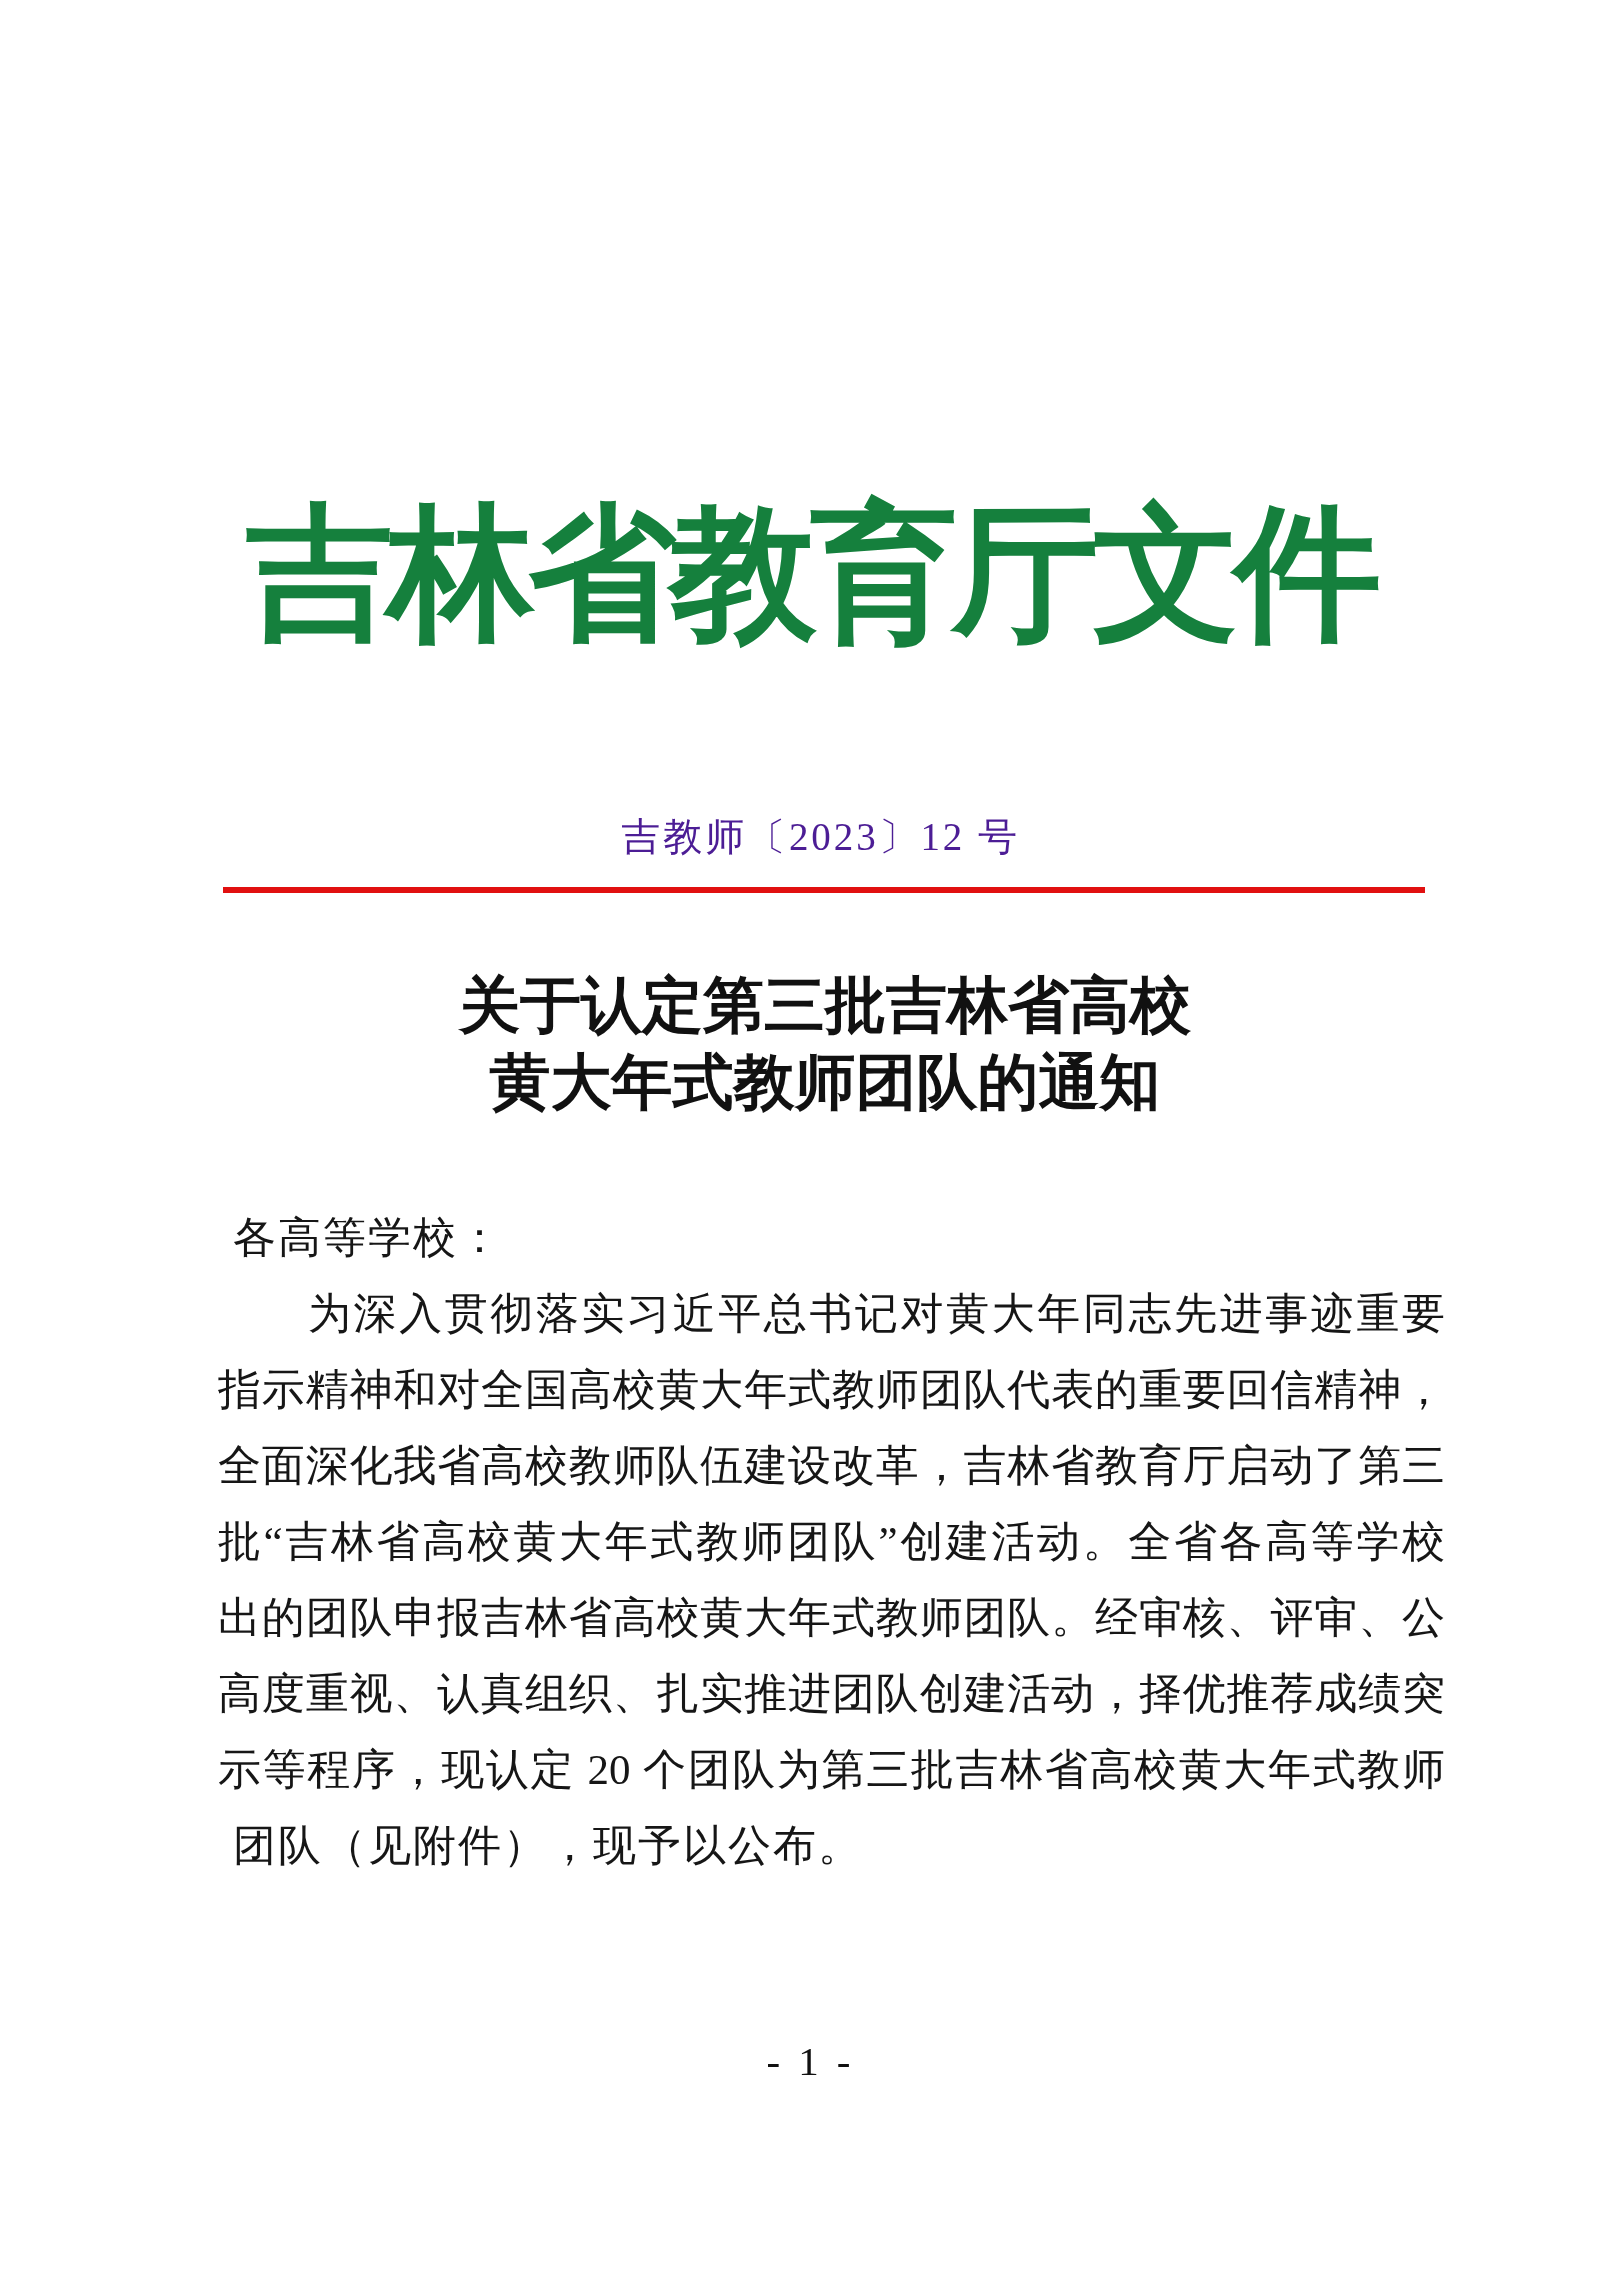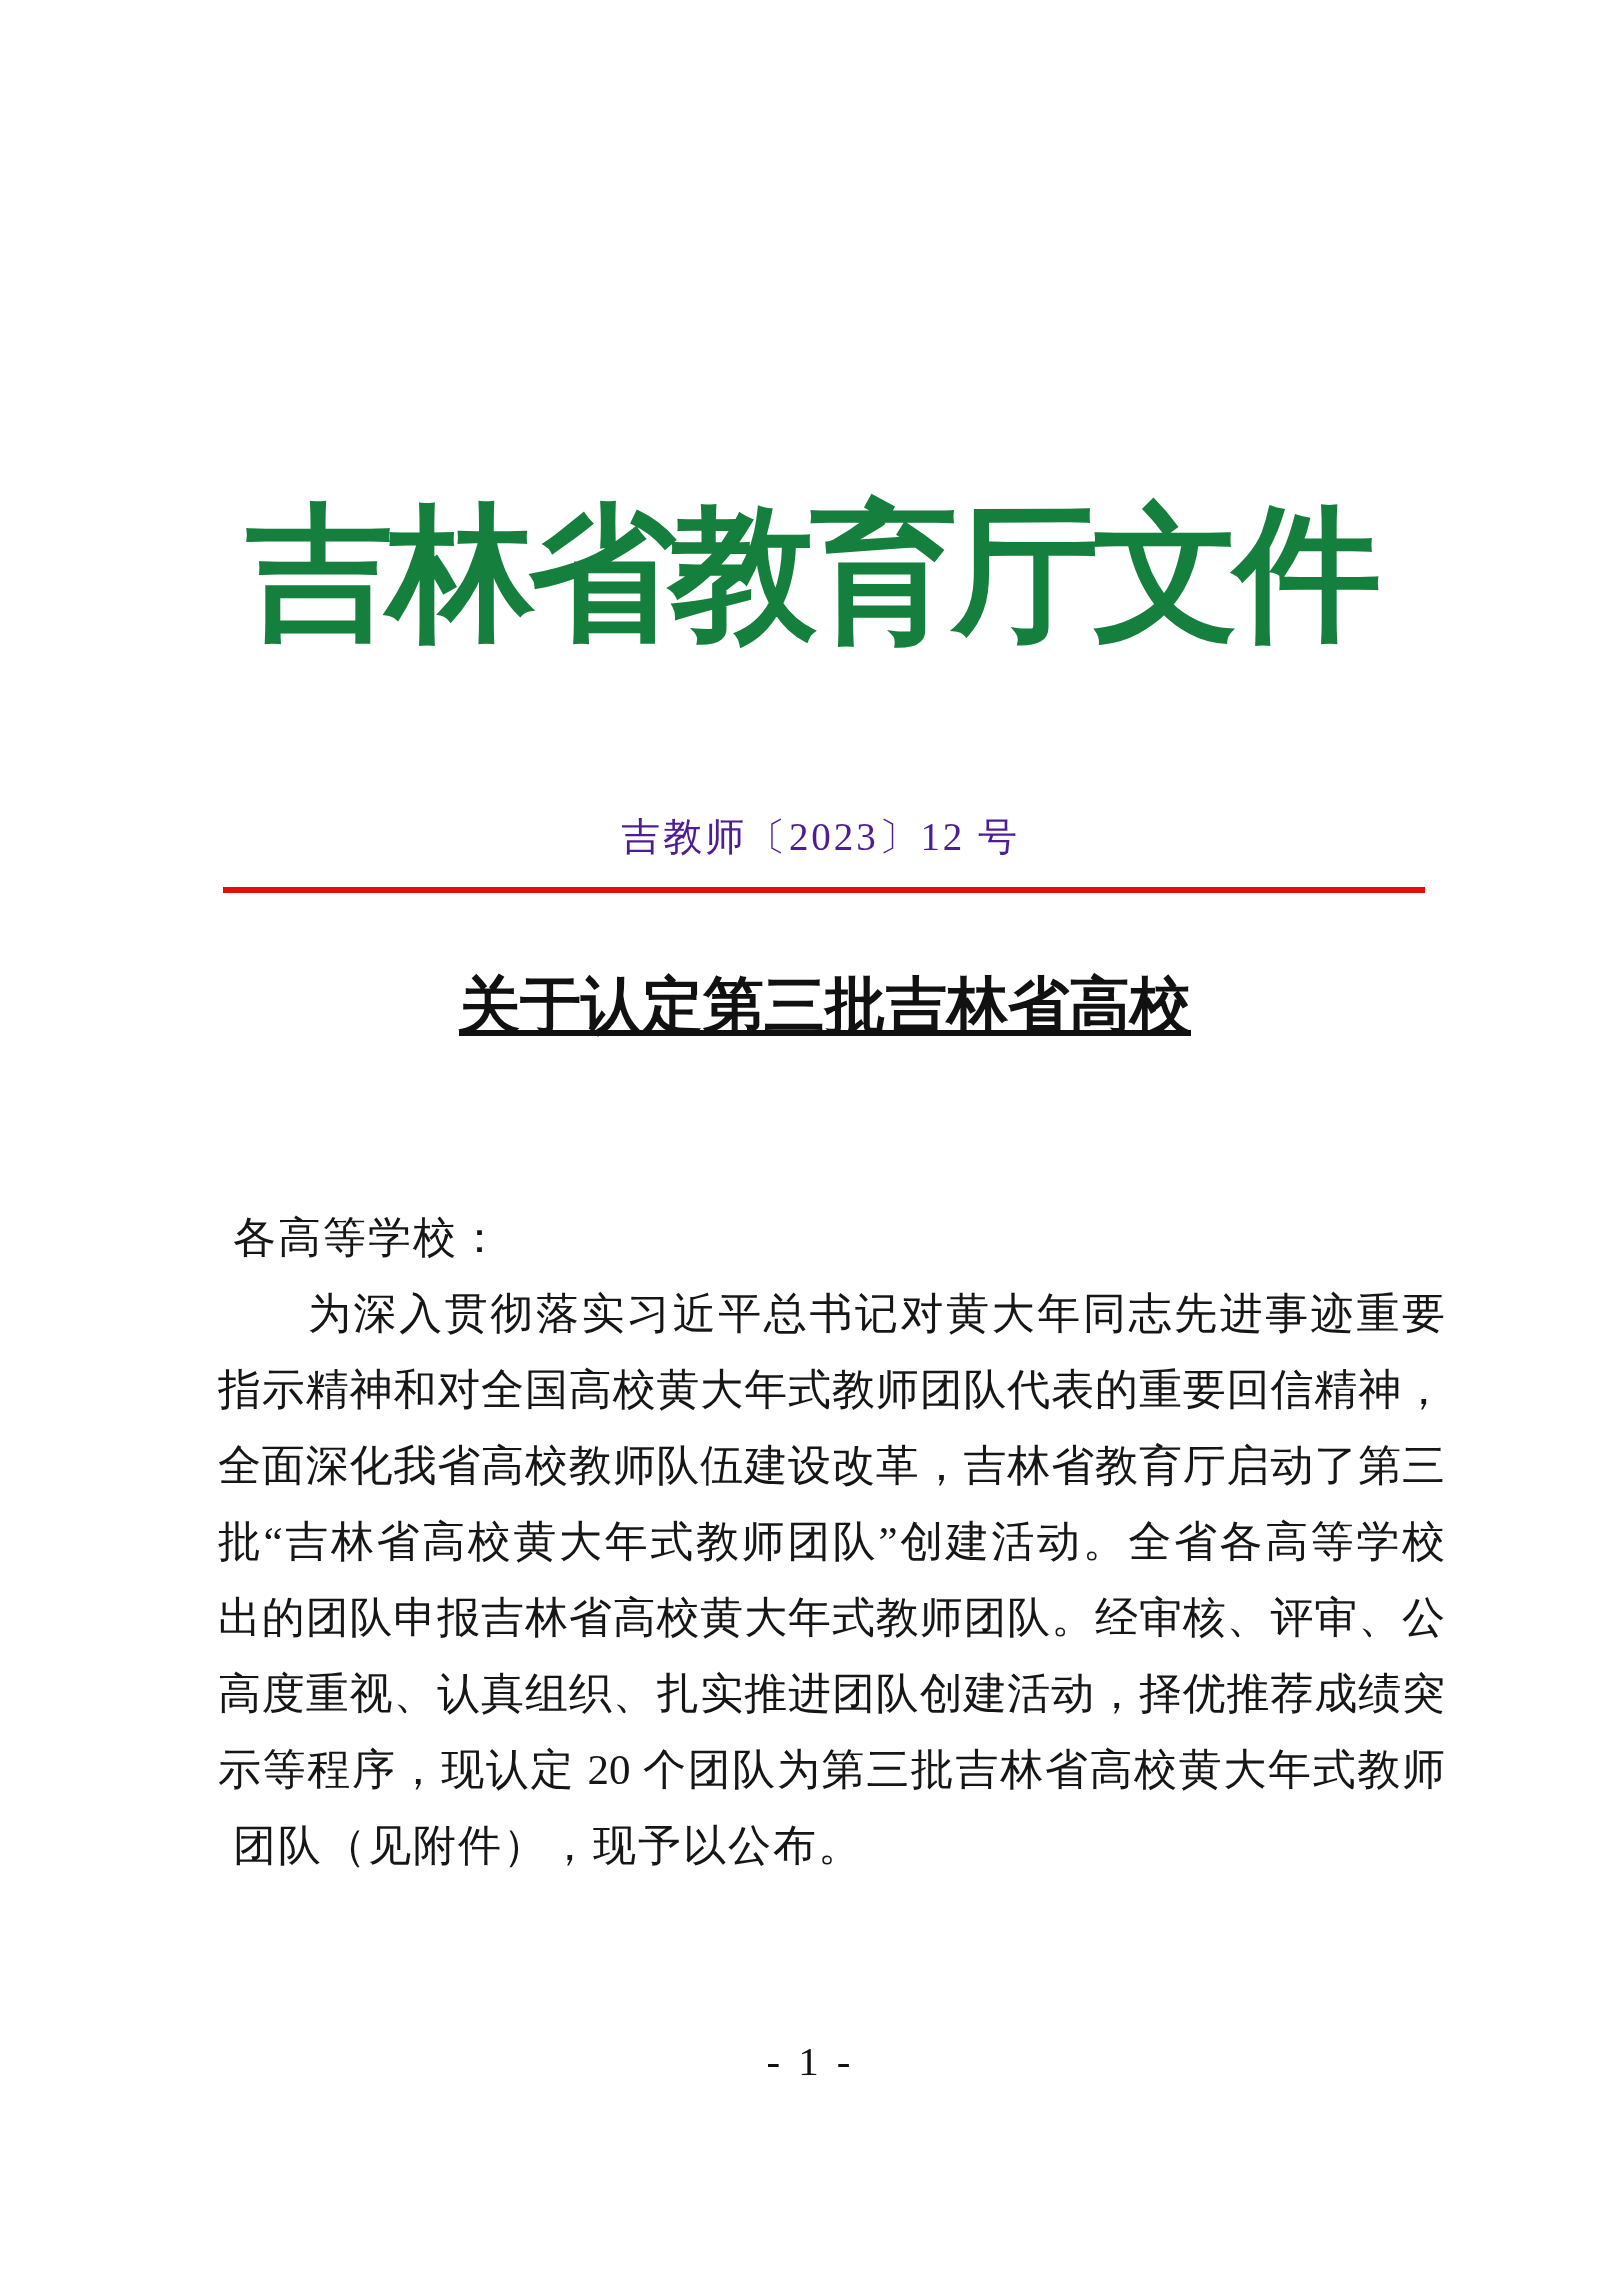--- a/index.html
+++ b/index.html
@@ -57,21 +57,20 @@
     position: absolute;
     top: 967px;
     left: 29px;
     width: 1592px;
     text-align: center;
     font-size: 61px;
     line-height: 77px;
     font-weight: bold;
     letter-spacing: 0px;
     color: #111111;
-    text-decoration: underline;
   }
   
   .body-text {
     position: absolute;
     top: 1200px;
     left: 218px;
     width: 1227px;
     font-size: 43px;
     line-height: 76px;
     color: #161616;
@@ -113,20 +112,21 @@
 <div class="page">
 
   <div class="agency-title">吉林省教育厅文件</div>
 
   <div class="doc-number">吉教师〔2023〕12 号</div>
 
   <div class="red-rule"></div>
 
   <div class="doc-title">
     <div>关于认定第三批吉林省高校</div>
+    <div>黄大年式教师团队的通知</div>
   </div>
 
   <div class="body-text">
     <div class="body-line salutation">各高等学校：</div>
     <div class="body-line indented">为深入贯彻落实习近平总书记对黄大年同志先进事迹重要</div>
     <div class="body-line">指示精神和对全国高校黄大年式教师团队代表的重要回信精神，</div>
     <div class="body-line">全面深化我省高校教师队伍建设改革，吉林省教育厅启动了第三</div>
     <div class="body-line">批“吉林省高校黄大年式教师团队”创建活动。全省各高等学校</div>
     <div class="body-line">出的团队申报吉林省高校黄大年式教师团队。经审核、评审、公</div>
     <div class="body-line">高度重视、认真组织、扎实推进团队创建活动，择优推荐成绩突</div>

